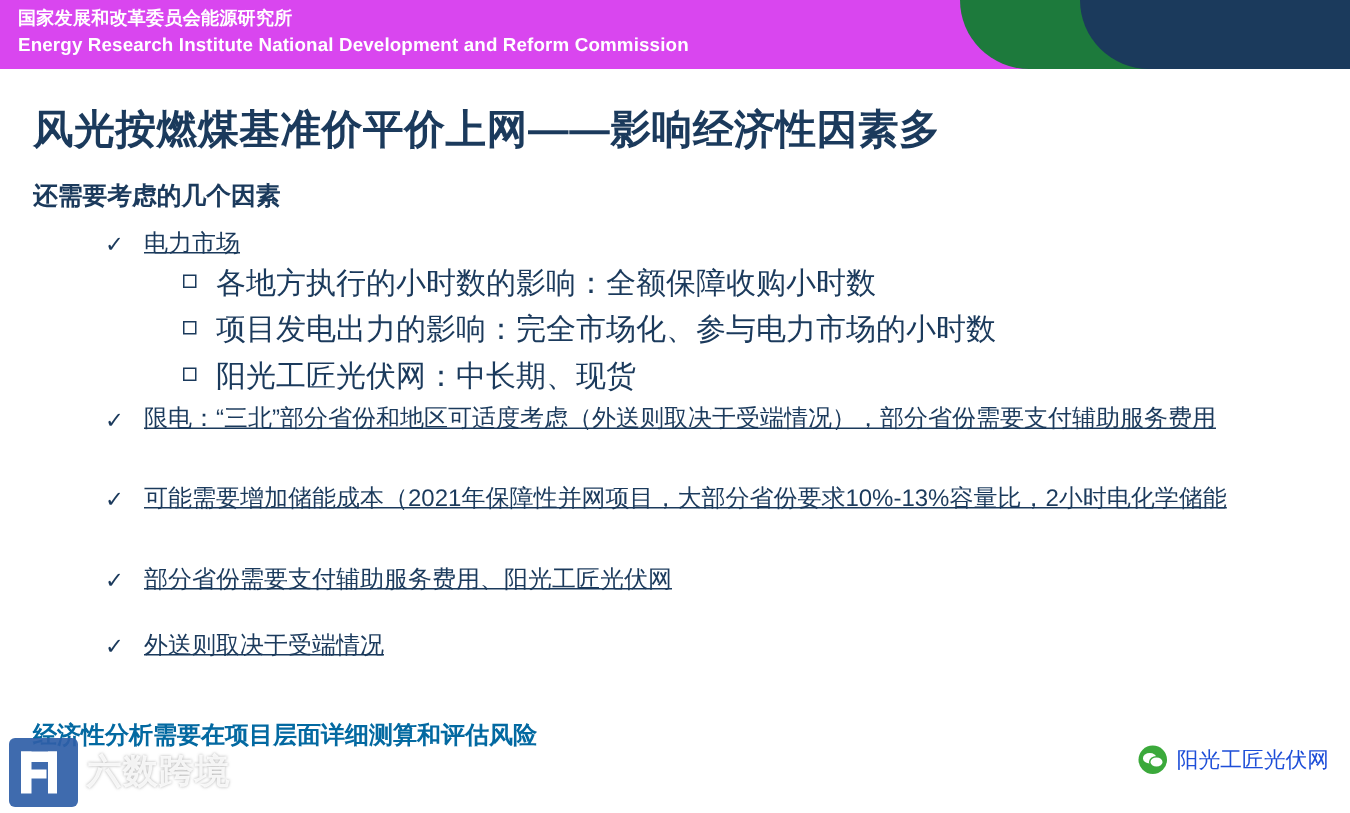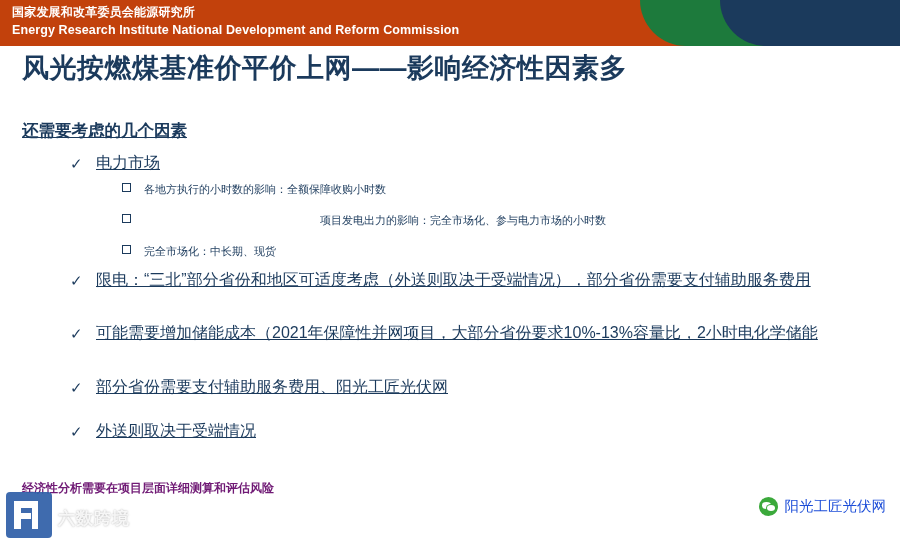--- a/index.html
+++ b/index.html
@@ -15,21 +15,21 @@
     position: relative;
   }
 
   
   .header {
     position: absolute;
     top: 0;
     left: 0;
     width: 900px;
     height: 46px;
-    background: #c2410c;
+    background: #d946ef;
     overflow: hidden;
   }
   .header-green {
     position: absolute;
     top: 0;
     right: 0;
     width: 260px;
     height: 46px;
     background: #1d7a3c;
     border-bottom-left-radius: 46px 46px;
@@ -59,21 +59,21 @@
     font-size: 12.5px;
     font-weight: bold;
     line-height: 18px;
     letter-spacing: 0.1px;
   }
 
   
   .slide-title {
     position: absolute;
     left: 22px;
-    top: 50px;
+    top: 68px;
     font-size: 27px;
     font-weight: bold;
     color: #1b3a5c;
     letter-spacing: 0.5px;
     white-space: nowrap;
   }
 
   
   .body-area {
     position: absolute;
@@ -81,21 +81,20 @@
     top: 112px;
     width: 900px;
   }
   .lead {
     position: absolute;
     left: 22px;
     top: 8px;
     font-size: 16.5px;
     font-weight: bold;
     color: #1b3a5c;
-    text-decoration: underline;
   }
 
   .l1 {
     position: absolute;
     font-size: 16px;
     color: #1b3a5c;
     line-height: 25px;
   }
   .l1 .chk {
     position: absolute;
@@ -106,21 +105,21 @@
     font-size: 15px;
   }
   .l1 .txt {
     display: block;
     margin-left: 26px;
     text-decoration: underline;
   }
 
   .l2 {
     position: absolute;
-    font-size: 11px;
+    font-size: 20px;
     color: #1b3a5c;
     line-height: 22px;
   }
   .l2 .sq {
     position: absolute;
     left: 0;
     top: 5px;
     width: 9px;
     height: 9px;
     border: 1.4px solid #1b3a5c;
@@ -128,23 +127,23 @@
   }
   .l2 .txt {
     display: block;
     margin-left: 22px;
   }
 
   .closing {
     position: absolute;
     left: 22px;
     top: 368px;
-    font-size: 12px;
-    font-weight: bold;
-    color: #701a75;
+    font-size: 16px;
+    font-weight: bold;
+    color: #0369a1;
   }
 
   
   .wm-left {
     position: absolute;
     left: 6px;
     bottom: 4px;
     width: 170px;
     height: 48px;
   }
@@ -187,21 +186,21 @@
     left: 26px;
     top: 9px;
     width: 6px;
     height: 28px;
     background: #ffffff;
   }
   .wm-left-text {
     position: absolute;
     left: 52px;
     bottom: 8px;
-    font-size: 17px;
+    font-size: 23px;
     font-weight: bold;
     color: rgba(255,255,255,0.85);
     text-shadow: 0 0 2px rgba(120,120,120,0.6);
     letter-spacing: 1px;
   }
 
   .wm-right {
     position: absolute;
     right: 14px;
     bottom: 26px;
@@ -266,28 +265,28 @@
   <div class="l1" style="left:70px; top:38px; width:700px;">
     <span class="chk">✓</span>
     <span class="txt">电力市场</span>
   </div>
 
   <div class="l2" style="left:122px; top:66px; width:660px;">
     <span class="sq"></span>
     <span class="txt">各地方执行的小时数的影响：全额保障收购小时数</span>
   </div>
 
-  <div class="l2" style="left:122px; top:97px; width:660px;text-align:center;">
+  <div class="l2" style="left:122px; top:97px; width:660px;">
     <span class="sq"></span>
     <span class="txt">项目发电出力的影响：完全市场化、参与电力市场的小时数</span>
   </div>
 
   <div class="l2" style="left:122px; top:128px; width:660px;">
     <span class="sq"></span>
-    <span class="txt">完全市场化：中长期、现货</span>
+    <span class="txt">阳光工匠光伏网：中长期、现货</span>
   </div>
 
   <div class="l1" style="left:70px; top:155px; width:800px;">
     <span class="chk">✓</span>
     <span class="txt">限电：“三北”部分省份和地区可适度考虑（外送则取决于受端情况），部分省份需要支付辅助服务费用</span>
   </div>
 
   <div class="l1" style="left:70px; top:208px; width:800px;">
     <span class="chk">✓</span>
     <span class="txt">可能需要增加储能成本（2021年保障性并网项目，大部分省份要求10%-13%容量比，2小时电化学储能</span>

